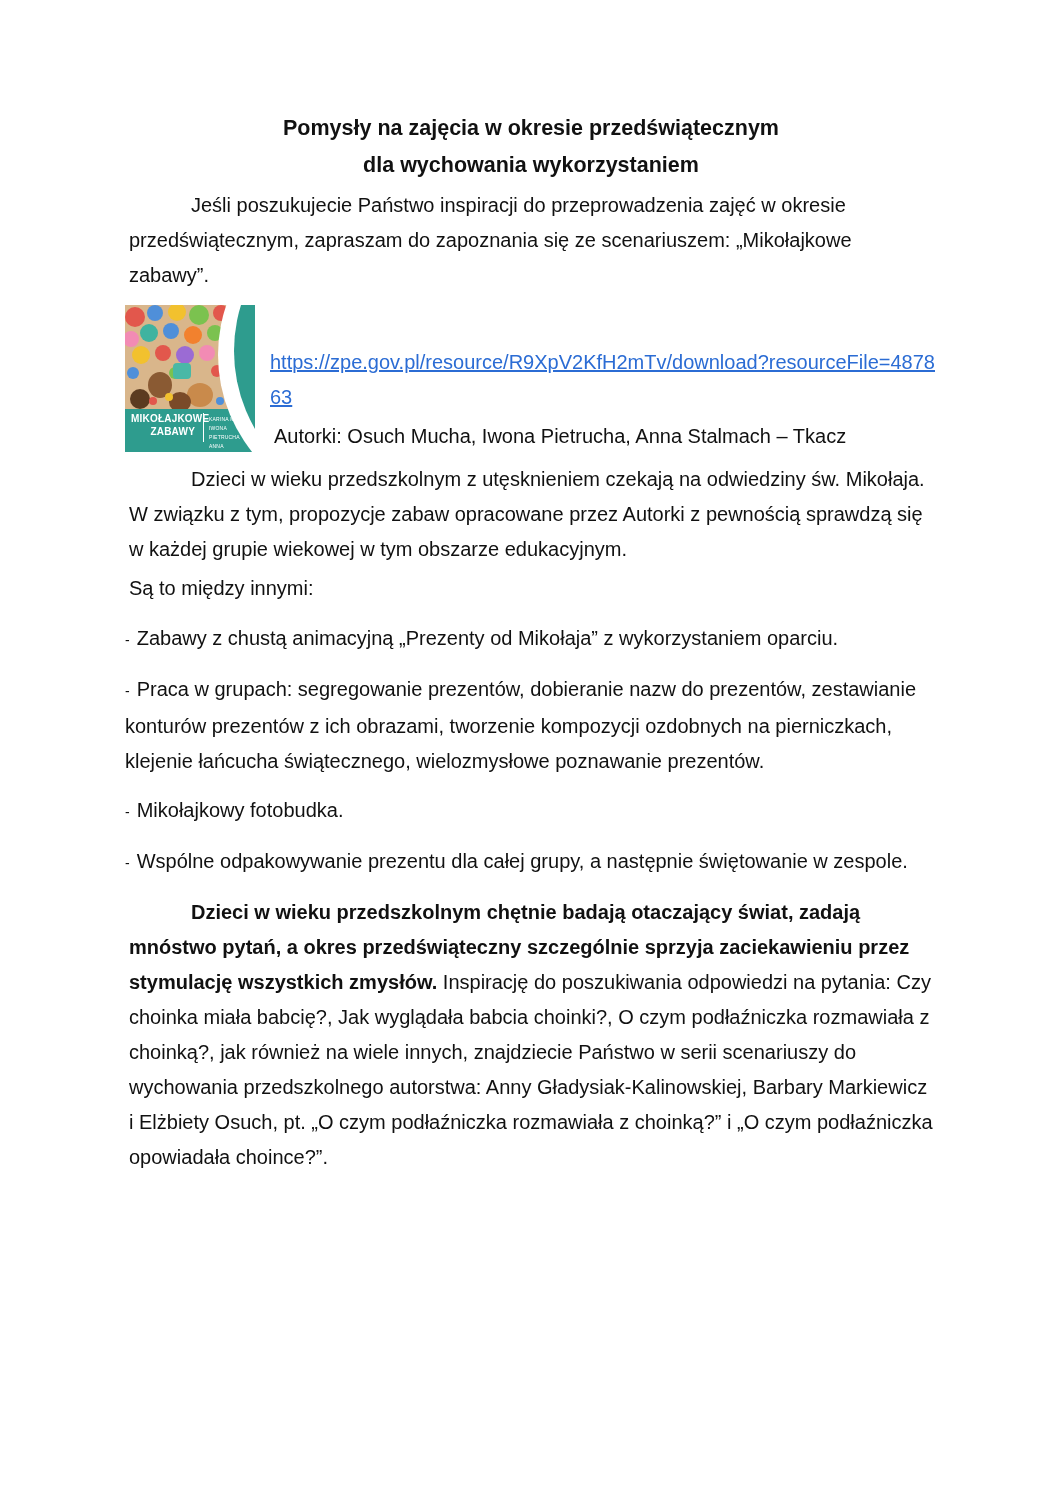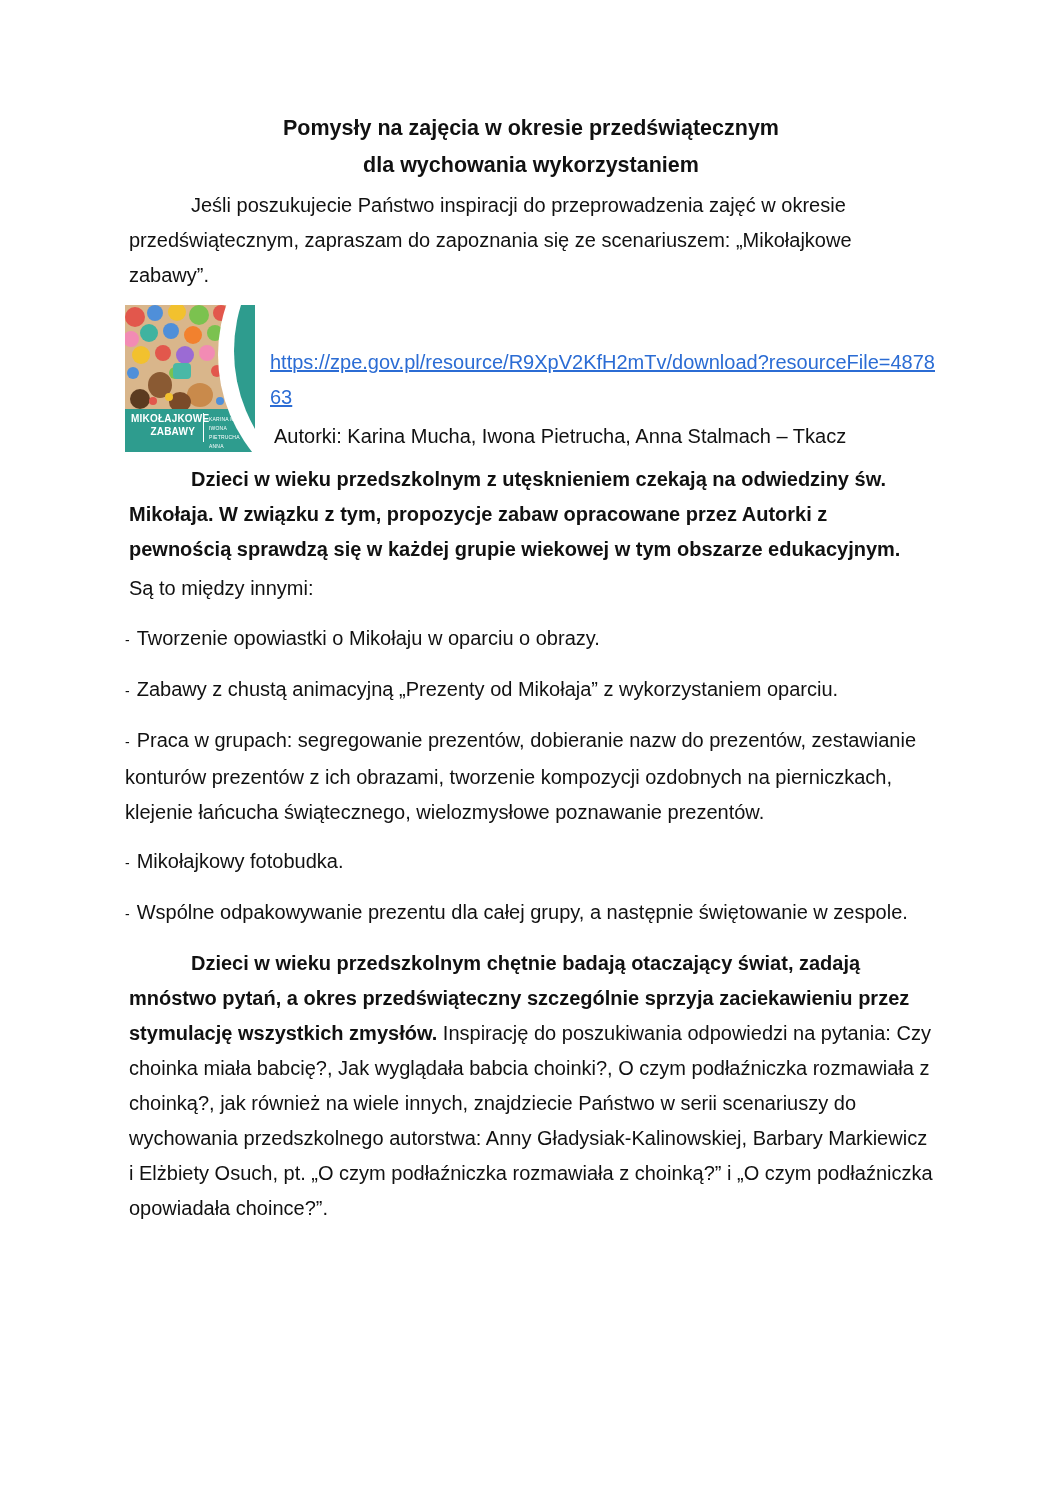--- a/index.html
+++ b/index.html
@@ -79,21 +79,21 @@
   }
   .cover-authors span { display: block; }
   .media-right { padding-top: 40px; }
   .resource-link {
     color: #2b6cd4;
     text-decoration: underline;
     line-height: 35px;
     word-break: break-all;
   }
   .authors-line { margin-top: 11px; }
-  .lead { margin-top: 39px; font-weight: bold; }
+  .lead { margin-top: 39px; font-weight: normal; }
   .list-intro { margin-top: 12px; }
   .activity-list { margin-top: 15px; }
   .list-item { margin: 0 0 14px 0; line-height: 35px; }
   .list-marker { font-size: 14px; margin-right: 7px; }
   .closing { margin-top: 0; }
   .closing strong { font-weight: bold; }
 </style>
 </head>
 <body>
 
@@ -156,31 +156,30 @@
       <div class="cover-divider"></div>
       <div class="cover-authors">
         <span>KARINA MUCHA</span>
         <span>IWONA PIETRUCHA</span>
         <span>ANNA STALMACH-TKACZ</span>
       </div>
     </div>
 
     <div class="media-right">
       <a href="#" class="resource-link">https://zpe.gov.pl/resource/R9XpV2KfH2mTv/download?resourceFile=487863</a>
-      <p class="para authors-line">Autorki: Karina Mucha, Iwona Pietrucha, Anna Stalmach – Tkacz</p>
+      <p class="para authors-line">Autorki: Osuch Mucha, Iwona Pietrucha, Anna Stalmach – Tkacz</p>
     </div>
 
   </div>
 
   <p class="para indent lead">Dzieci w wieku przedszkolnym z utęsknieniem czekają na odwiedziny św. Mikołaja. W związku z tym, propozycje zabaw opracowane przez Autorki z pewnością sprawdzą się w każdej grupie wiekowej w tym obszarze edukacyjnym.</p>
 
   <p class="para list-intro">Są to między innymi:</p>
 
   <div class="activity-list">
-    <p class="list-item"><span class="list-marker">-</span><span>Tworzenie opowiastki o Mikołaju w oparciu o obrazy.</span></p>
     <p class="list-item"><span class="list-marker">-</span><span>Zabawy z chustą animacyjną „Prezenty od Mikołaja” z wykorzystaniem oparciu.</span></p>
     <p class="list-item"><span class="list-marker">-</span><span>Praca w grupach: segregowanie prezentów, dobieranie nazw do prezentów, zestawianie konturów prezentów z ich obrazami, tworzenie kompozycji ozdobnych na pierniczkach, klejenie łańcucha świątecznego, wielozmysłowe poznawanie prezentów.</span></p>
     <p class="list-item"><span class="list-marker">-</span><span>Mikołajkowy fotobudka.</span></p>
     <p class="list-item"><span class="list-marker">-</span><span>Wspólne odpakowywanie prezentu dla całej grupy, a następnie  świętowanie w zespole.</span></p>
   </div>
 
   <p class="para indent closing"><strong>Dzieci w wieku przedszkolnym chętnie badają otaczający świat, zadają mnóstwo pytań, a okres przedświąteczny szczególnie sprzyja zaciekawieniu przez stymulację wszystkich zmysłów.</strong><span> Inspirację do poszukiwania odpowiedzi na pytania: Czy choinka miała babcię?, Jak wyglądała babcia choinki?, O czym podłaźniczka rozmawiała z choinką?, jak również na wiele innych, znajdziecie Państwo w serii scenariuszy do wychowania przedszkolnego autorstwa: Anny Gładysiak-Kalinowskiej, Barbary Markiewicz i Elżbiety Osuch, pt. „O czym podłaźniczka rozmawiała z choinką?” i „O czym podłaźniczka opowiadała choince?”.</span></p>
 
 </div>
 

